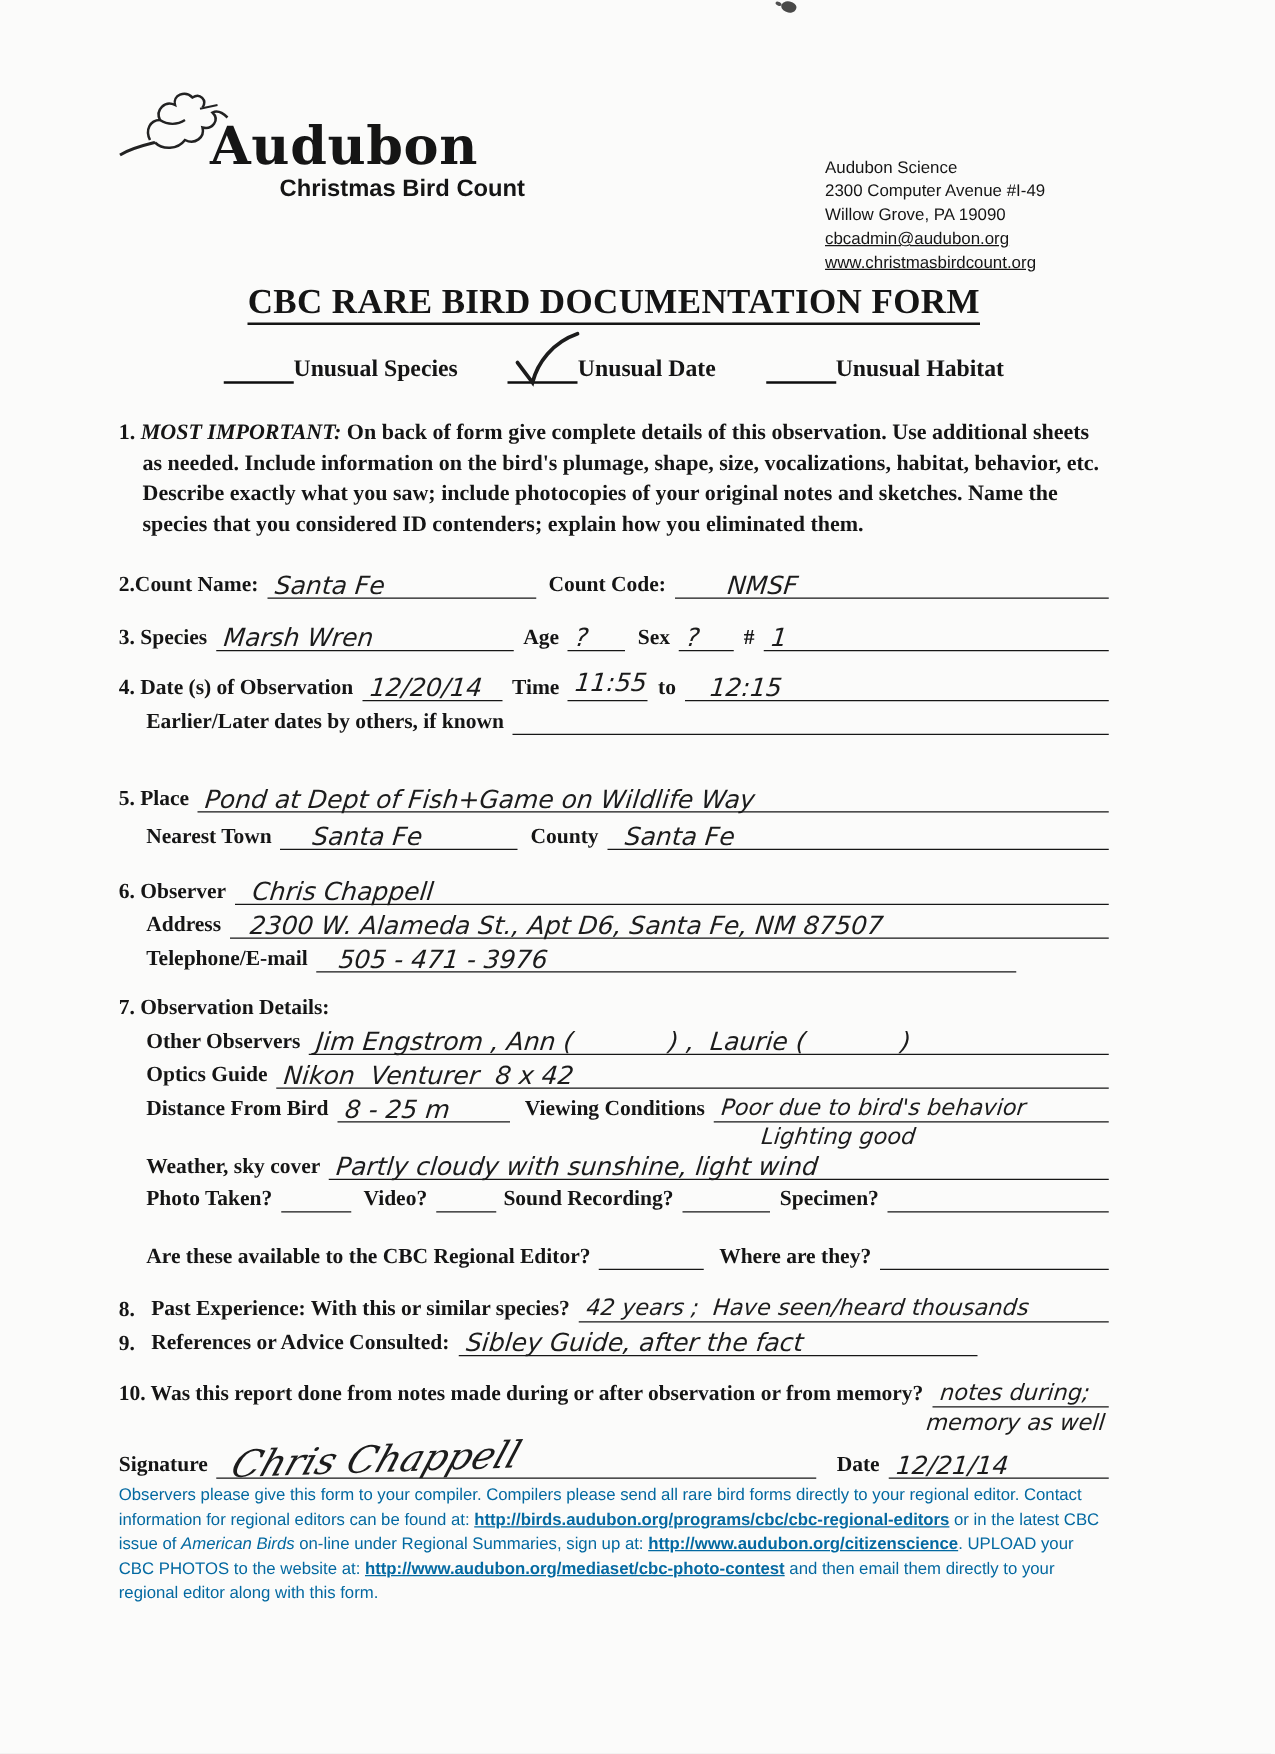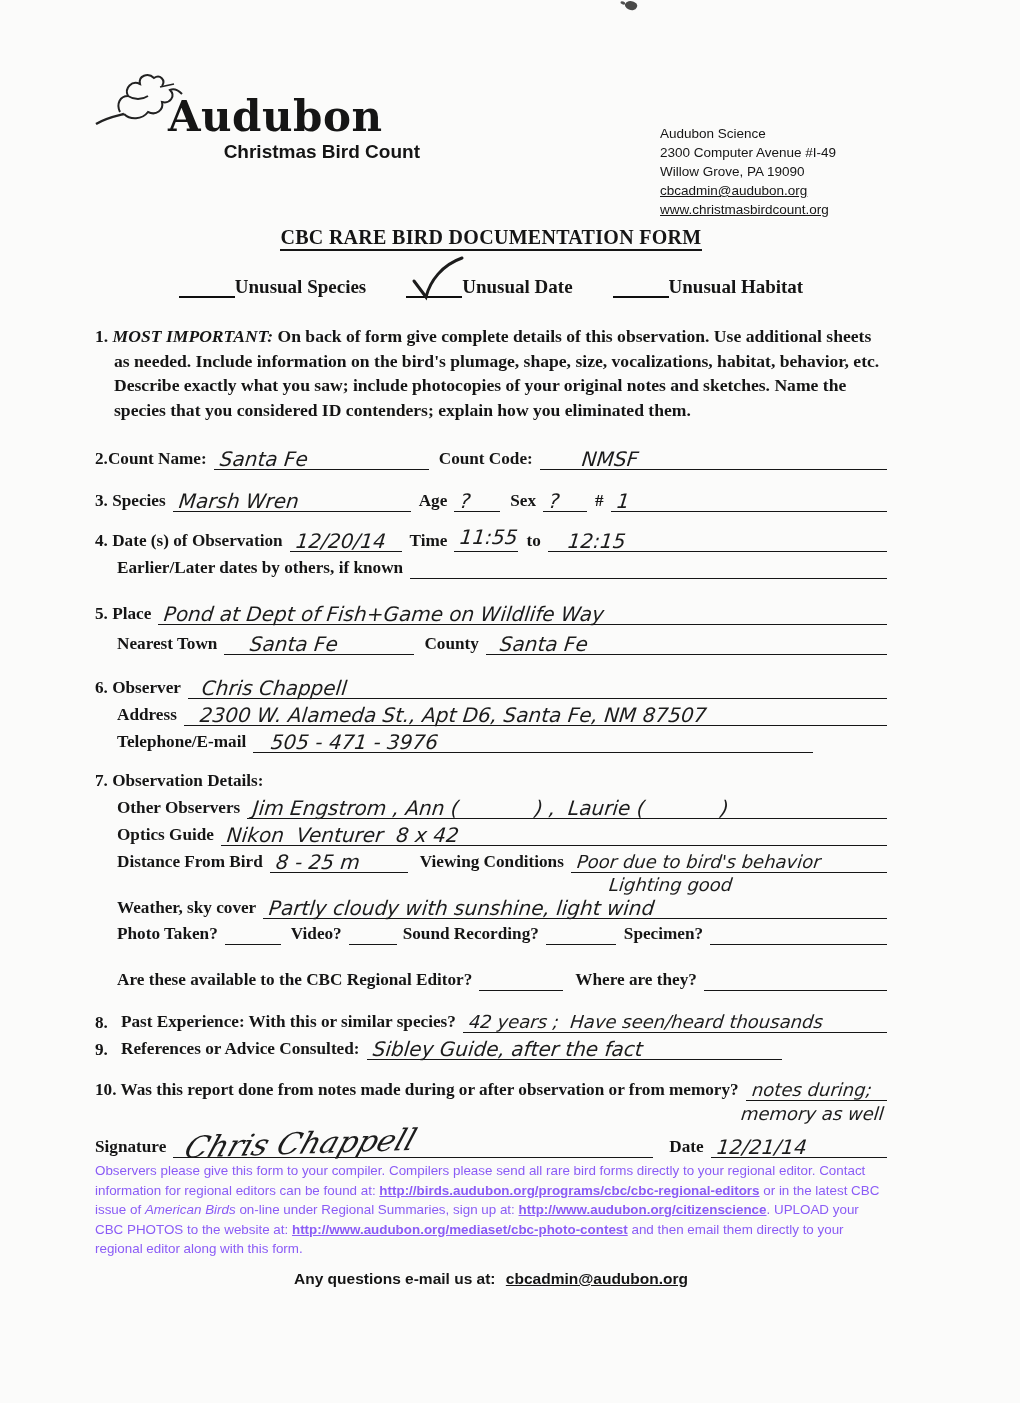--- a/index.html
+++ b/index.html
@@ -13,21 +13,21 @@
   .logo-wrap{position:absolute;left:90px;top:72px;width:330px;}
   .logo-row{display:flex;align-items:flex-end;}
   .logo-title{font-family:"DejaVu Serif",serif;font-size:42px;font-weight:600;letter-spacing:.5px;line-height:1;margin-left:-18px;}
   .logo-sub{font-family:"Liberation Sans",sans-serif;font-weight:bold;font-size:19px;margin-top:3px;margin-left:4px;text-align:right;}
   .addr{position:absolute;left:660px;top:124px;font-family:"Liberation Sans",sans-serif;
         font-size:13.5px;line-height:19px;font-weight:500;}
   .addr .u{text-decoration:underline;}
 
   
   .main{position:absolute;left:95px;top:226px;width:792px;}
-  .title{text-align:center;font-size:20px;font-weight:bold;letter-spacing:.3px;}
+  .title{text-align:center;font-size:28px;font-weight:bold;letter-spacing:.3px;}
   .title span{border-bottom:2.5px solid #151515;padding-bottom:1px;}
   .subtitle{text-align:center;font-size:17px;margin-top:7px;}
   .subtitle b{margin-left:6px;}
 
   .checkrow{display:flex;justify-content:center;margin-top:27px;font-size:19px;font-weight:bold;}
   .checkgroup{display:flex;align-items:flex-end;margin:0 20px;}
   .blank{display:inline-block;width:56px;border-bottom:2px solid #0e0e0e;height:18px;position:relative;}
   .tick{position:absolute;left:0px;bottom:-5px;overflow:visible;}
 
   .para{margin-top:26px;font-size:17.6px;font-weight:bold;line-height:24.6px;
@@ -45,21 +45,21 @@
       display:inline-block;transform:skewX(-6deg);line-height:20px;padding:0 3px 1px 6px;
       white-space:pre;position:relative;top:1px;}
   .hw.small{font-size:18px;}
   .hw.sig{font-family:"DejaVu Serif",serif;font-size:30px;transform:skewX(-20deg) rotate(-2deg);
           line-height:26px;padding-left:14px;}
   .note{position:absolute;left:508px;top:-19px;border-bottom:none !important;}
 
   .s10wrap{margin-top:2px;text-align:right;padding-right:0px;}
   .s10wrap .hw{transform:skewX(-6deg);}
 
-  .fineprint{margin-top:3px;font-family:"Liberation Sans",sans-serif;font-size:13.4px;line-height:19.5px;color:#8b5cf6;}
+  .fineprint{margin-top:3px;font-family:"Liberation Sans",sans-serif;font-size:13.4px;line-height:19.5px;color:#0369a1;}
   .fineprint .flink{font-weight:bold;text-decoration:underline;}
   .fineprint i{font-style:italic;}
   .questions{margin-top:11px;text-align:center;font-family:"Liberation Sans",sans-serif;
              font-weight:bold;font-size:15.5px;}
   .questions .flink{text-decoration:underline;margin-left:6px;}
   svg.birdlogo{display:block;}
 </style>
 </head>
 <body>
 
@@ -160,21 +160,21 @@
       <span class="lbl" style="padding-left:8px">to</span>
       <span class="line grow">
         <span class="hw" style="margin-left:14px">12:15</span>
       </span>
     </div>
     <div class="row" style="margin-top:2px">
       <span class="lbl ind">Earlier/Later dates by others, if known</span>
       <span class="line grow"></span>
     </div>
 
-    <div class="row" style="margin-top:21px">
+    <div class="row" style="margin-top:37px">
       <span class="lbl">5. Place</span>
       <span class="line grow">
         <span class="hw">Pond at Dept of Fish+Game on Wildlife Way</span>
       </span>
     </div>
     <div class="row" style="margin-top:5px">
       <span class="lbl ind">Nearest Town</span>
       <span class="line" style="width:190px">
         <span class="hw" style="margin-left:20px">Santa Fe</span>
       </span>
@@ -285,19 +285,15 @@
       <span class="lbl" style="padding-left:16px">Date</span>
       <span class="line grow">
         <span class="hw">12/21/14</span>
       </span>
     </div>
 
     <div class="fineprint">
       <span>Observers please give this form to your compiler. Compilers please send all rare bird forms directly to your regional editor. Contact information for regional editors can be found at:  </span><span class="flink">http://birds.audubon.org/programs/cbc/cbc-regional-editors</span><span> or in the latest CBC issue of </span><i>American Birds</i><span> on-line under Regional Summaries, sign up at: </span><span class="flink">http://www.audubon.org/citizenscience</span><span>. UPLOAD your CBC PHOTOS to the website at:  </span><span class="flink">http://www.audubon.org/mediaset/cbc-photo-contest</span><span> and then email them directly to your regional editor along with this form.</span>
     </div>
 
-    <div class="questions">
-      <span>Any questions e-mail us at:</span>
-      <span class="flink">cbcadmin@audubon.org</span>
-    </div>
 
   </div>
 </div>
 
 </body></html>

